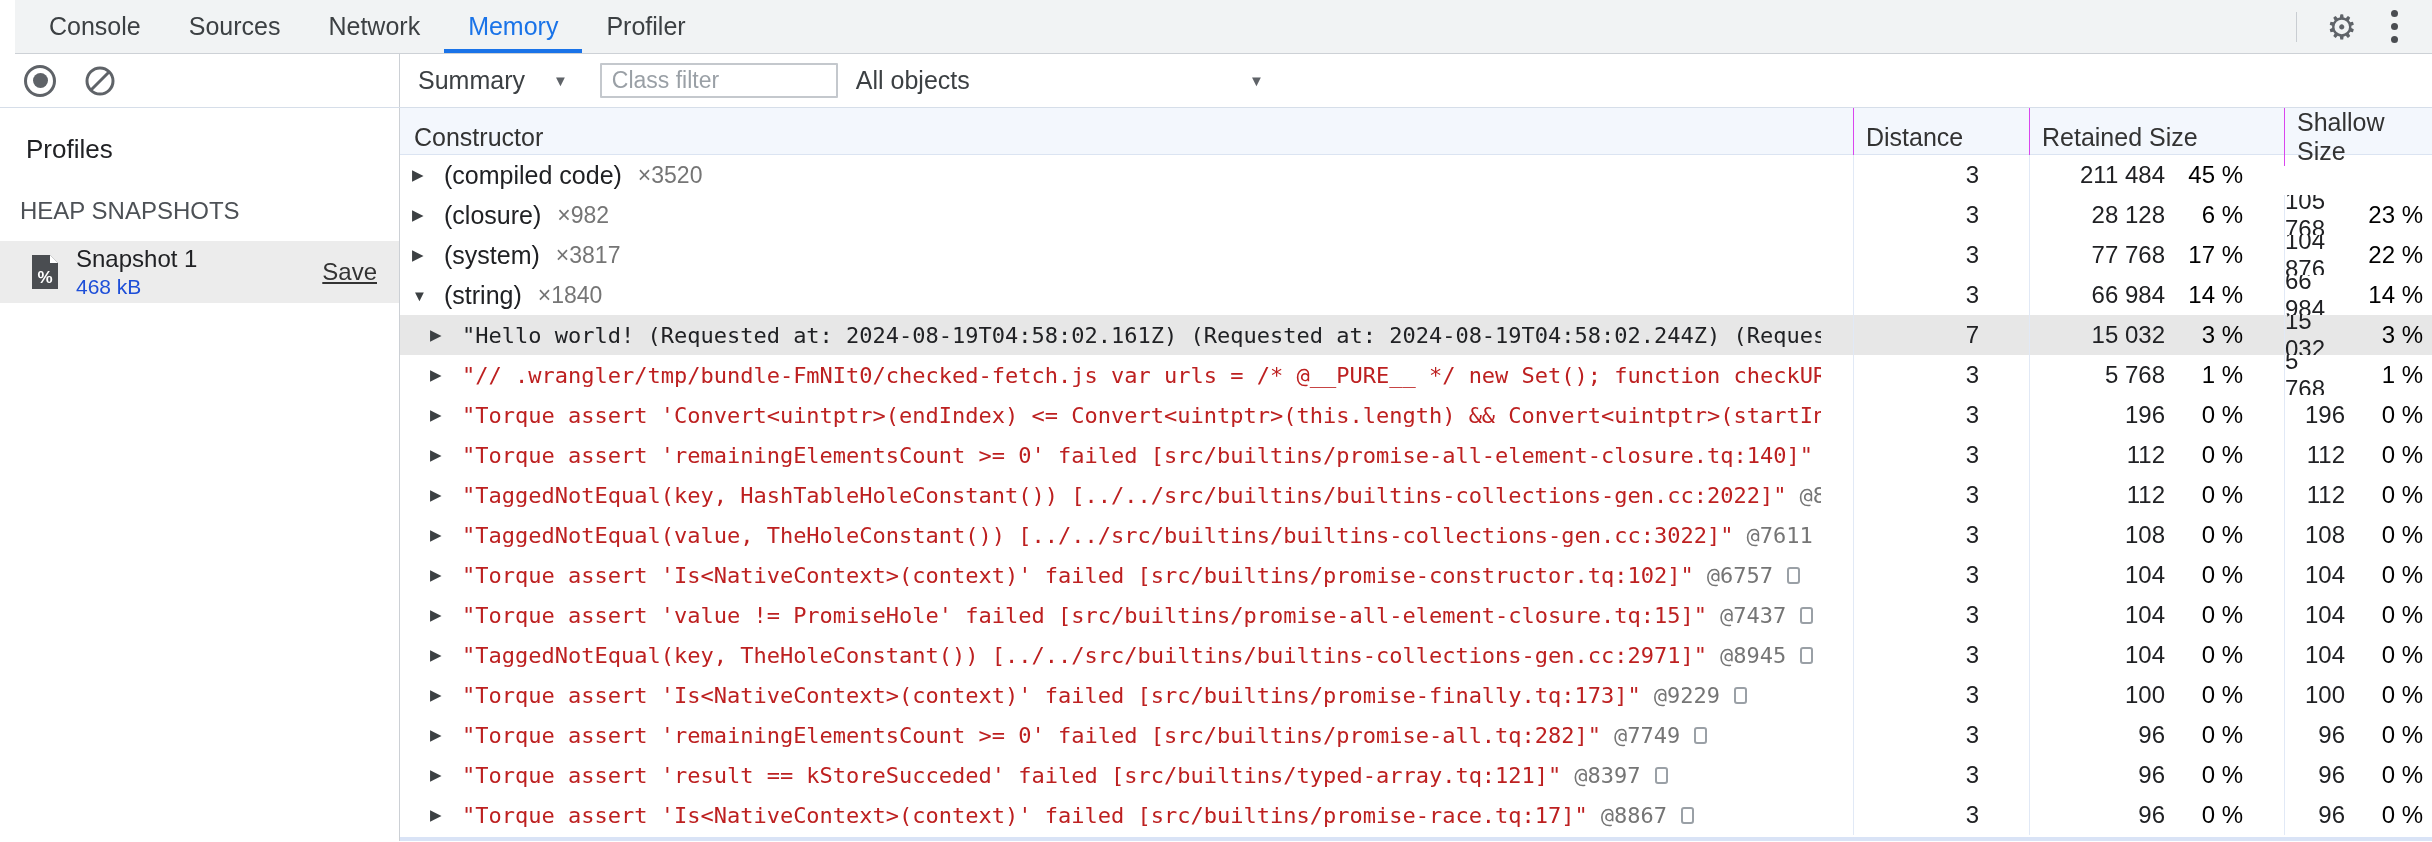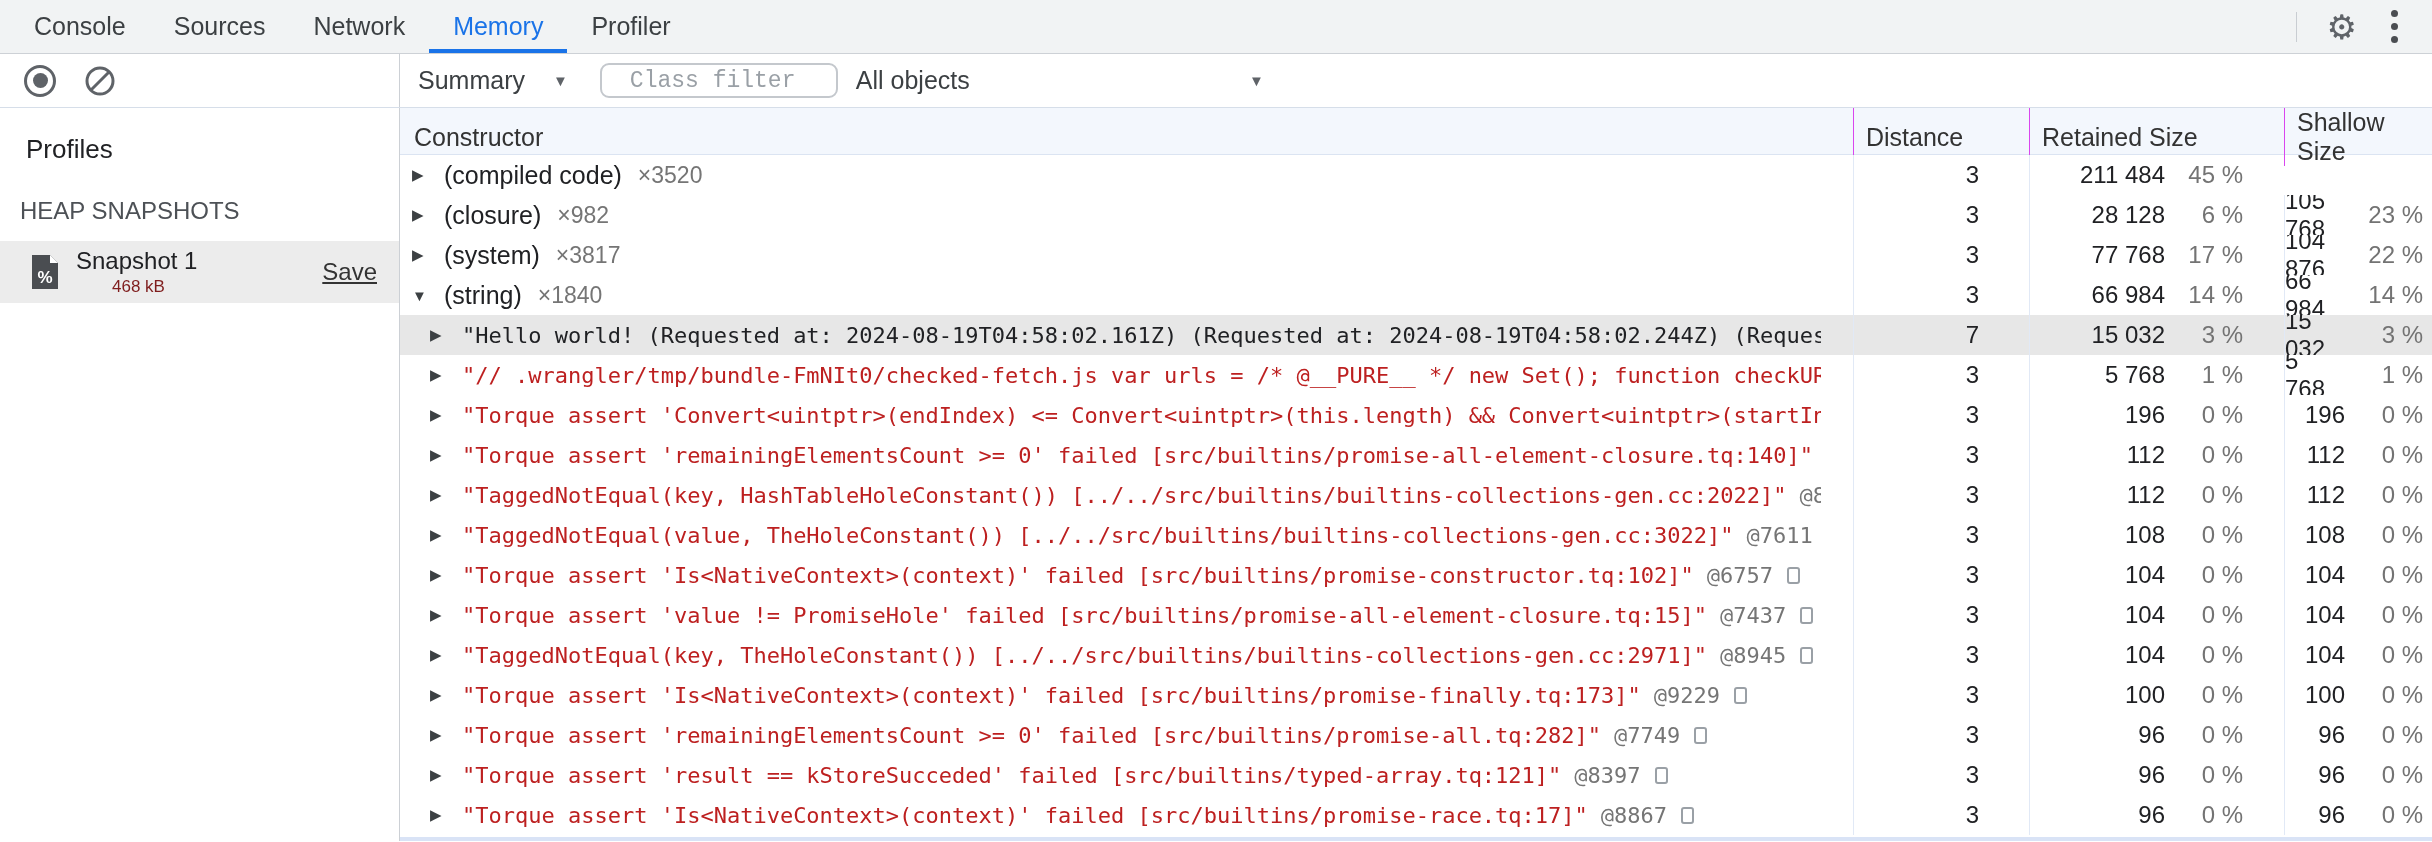--- a/index.html
+++ b/index.html
@@ -1,56 +1,56 @@
 <!DOCTYPE html>
 <html><head>
 <meta charset="utf-8">
 <style>
   * { margin:0; padding:0; box-sizing:border-box; }
   html,body { width:2432px; height:842px; overflow:hidden; background:#fff;
               font-family:"Liberation Sans", sans-serif; }
 
   
   .tabbar { height:54px; background:#f1f3f4; border-bottom:1px solid #cdd1d6;
-            display:flex; align-items:stretch; padding-left:10px; }
+            display:flex; align-items:stretch; padding-left:10px;margin-left:15px; }
   .tab { display:flex; align-items:center; padding:0 24px; font-size:25px; color:#3c4043; cursor:default; }
   .tab.active { color:#1a73e8; border-bottom:4px solid #1a73e8; padding-top:4px; }
   .tabbar-right { margin-left:auto; display:flex; align-items:center; gap:30px; padding-right:30px; }
   .vdiv { width:1px; height:30px; background:#c9cdd2; }
   .gear { font-size:34px; color:#5f6368; line-height:1; }
   .kebab { display:flex; flex-direction:column; gap:6px; padding:4px; }
   .kebab i { width:7px; height:7px; border-radius:50%; background:#4a4d51; }
 
   
   .toolbar { height:54px; display:flex; border-bottom:1px solid #d6dee9; background:#fff; }
   .toolbar-left { width:400px; flex:none; border-right:1px solid #ccd0d5;
                   display:flex; align-items:center; gap:28px; padding-left:24px; }
   .rec-icon { width:32px; height:32px; border:3px solid #5f6368; border-radius:50%;
               display:flex; align-items:center; justify-content:center; }
   .rec-icon i { width:15px; height:15px; border-radius:50%; background:#5f6368; }
   .toolbar-right { flex:1; display:flex; align-items:center; padding-left:18px; }
   .dd { display:flex; align-items:center; font-size:25px; color:#3c4043; }
   .dd-arrow { font-size:15px; color:#5f6368; margin-left:28px; }
   .dd.summary { margin-right:32px; }
-  .class-filter { width:238px; height:35px; border:2px solid #c4c8cd; border-radius:9px;
-                  font-size:23px; color:#202124; padding:0 28px; margin-right:18px; outline:none;
-                  font-family:Liberation Mono, monospace; }
+  .class-filter { width:238px; height:35px; border:2px solid #c4c8cd; border-radius:1px;
+                  font-size:23px; color:#202124; padding:0 10px; margin-right:18px; outline:none;
+                  font-family:Liberation Sans, sans-serif; }
   .class-filter::placeholder { color:#9aa0a6; }
   .dd.objects { width:408px; justify-content:space-between; }
 
   
   .content { display:flex; height:733px; }
   .sidebar { width:400px; flex:none; border-right:1px solid #ccd0d5; background:#fff; }
   .profiles-label { font-size:26px; color:#202124; padding:26px 0 0 26px; }
   .section-label { font-size:24px; color:#4d5156; padding:32px 0 16px 20px; }
   .snapshot-item { height:62px; background:#ececec; display:flex; align-items:center; padding:0 22px 0 30px; }
   .snap-doc { flex:none; }
   .snap-meta { margin-left:16px; }
   .snap-name { font-size:24px; color:#202124; }
-  .snap-size { font-size:17px; color:#7f1d1d; margin-top:2px;margin-left:36px; }
+  .snap-size { font-size:21px; color:#1d4ed8; margin-top:2px; }
   .save-link { margin-left:auto; font-size:24px; color:#333; text-decoration:underline; cursor:pointer; }
 
   .main { flex:1; display:flex; flex-direction:column; background:#fff; }
 
   
   .grid-header, .grid-row { display:grid; grid-template-columns:1421px 144px 223px 1fr;gap:32px; }
   .grid-header { height:47px; background:#f3f7fd; border-bottom:1px solid #dbe4f2; }
   .gh-cell { display:flex; align-items:center; font-size:25px; color:#333; padding-left:14px; }
   .gh-cell + .gh-cell { border-left:1px solid #d946ef; padding-left:12px; }
 
@@ -63,21 +63,21 @@
   .row-name { font-size:25px; color:#202124; }
   .row-count { font-size:23px; color:#757575; margin-left:16px; }
   .row-text { font-family:"DejaVu Sans Mono", monospace; font-size:22px; color:#bd2020; }
   .grid-row.plain .row-text { color:#202124; }
   .row-id { font-family:"DejaVu Sans Mono", monospace; font-size:22px; color:#757575; margin-left:13px; }
   .box-icon { flex:none; width:13px; height:17px; border:2px solid #9aa0a6; border-radius:3px; margin-left:14px; }
   .c-distance, .c-size { justify-content:flex-end; font-size:24px; color:#202124;
                          border-left:1px solid #e1e9f6; }
   .c-distance { padding-right:18px; }
   .c-size { padding-right:9px; }
-  .c-size .pct { width:78px; text-align:right; color:#737373; }
+  .c-size .pct { width:78px; text-align:right; color:#000000; }
   .bottom-strip { height:8px; background:#d9e3f6; margin-top:2px; }
 </style>
 </head>
 <body>
 
 <div class="tabbar">
   <div class="tab">Console</div>
   <div class="tab">Sources</div>
   <div class="tab">Network</div>
   <div class="tab active">Memory</div>

